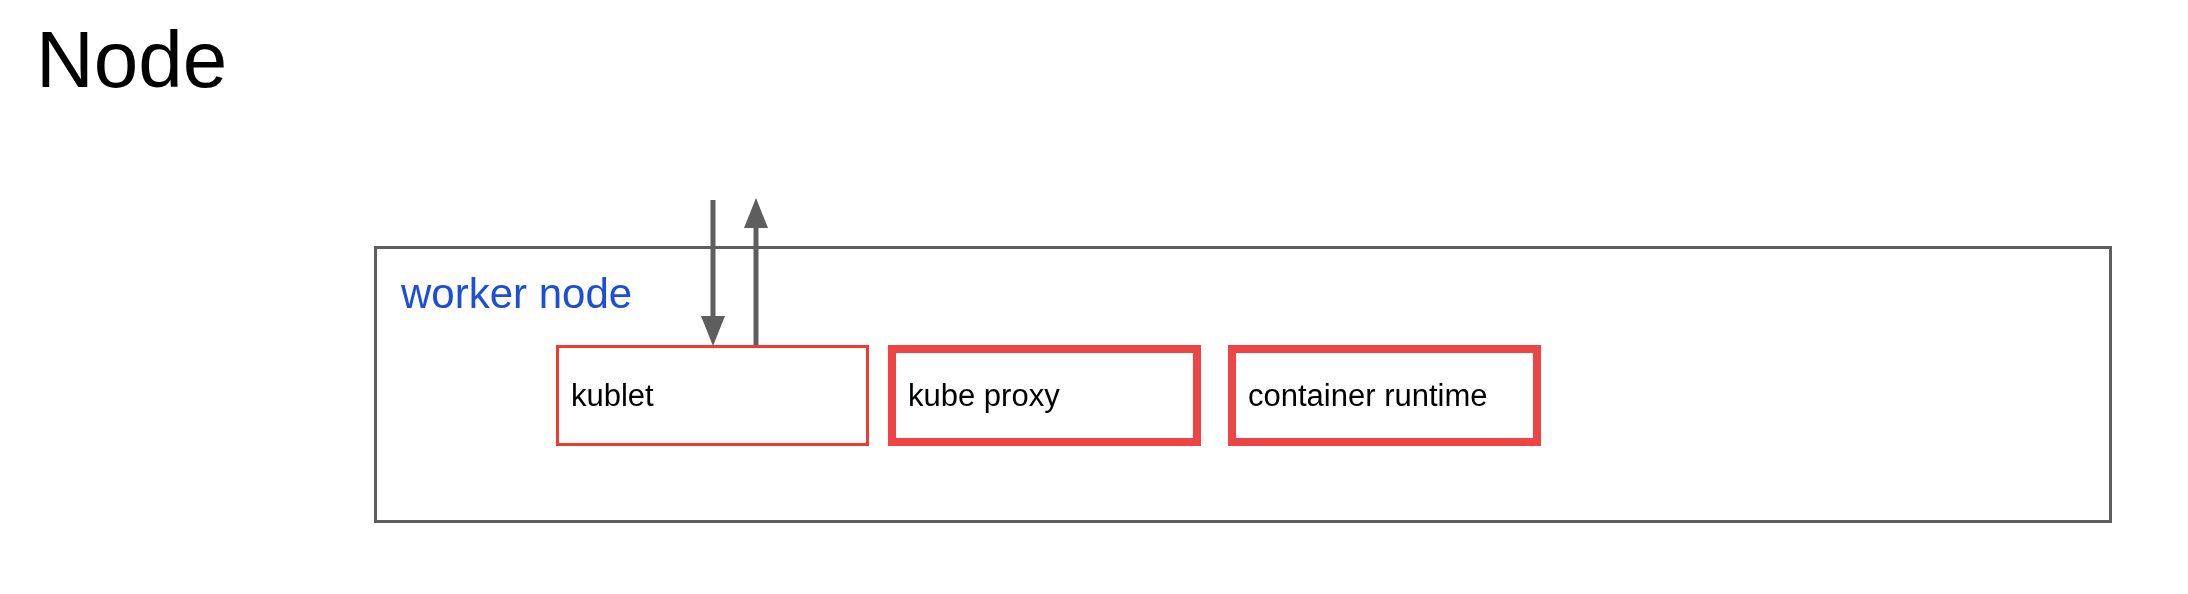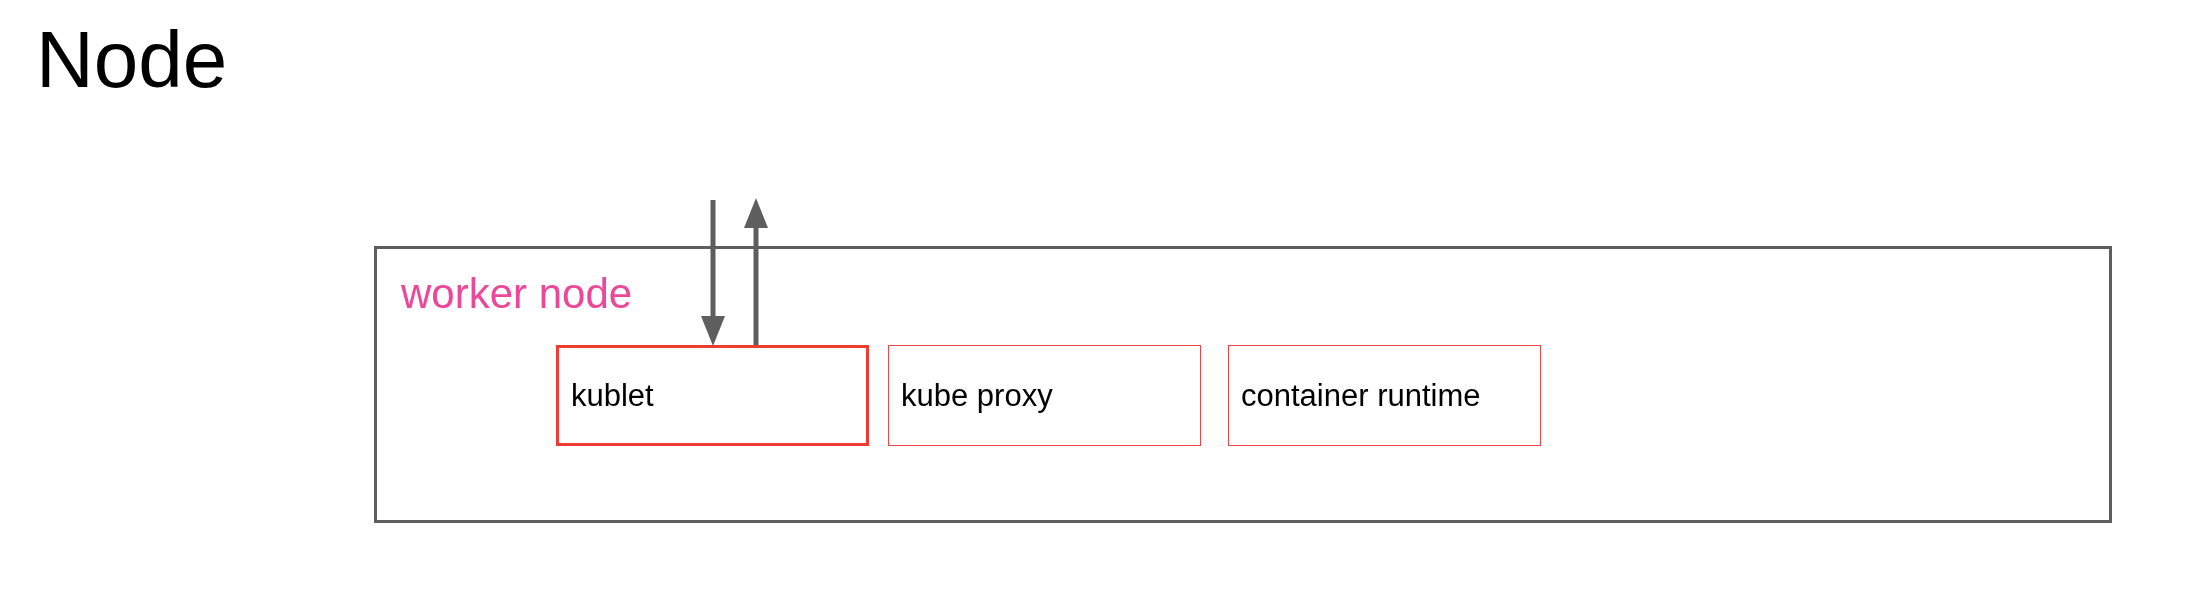--- a/index.html
+++ b/index.html
@@ -56,41 +56,41 @@
     border: 3px solid #5e5e5e;
     background: transparent;
   }
   .node-box-label {
     position: absolute;
     left: 24px;
     top: 24px;
     font-size: 42px;
     line-height: 1;
     font-weight: 400;
-    color: #ec4899;
+    color: #1d4ed8;
     white-space: nowrap;
   }
 
   
   .component {
     position: absolute;
     box-sizing: border-box;
     background: #ffffff;
     display: flex;
     align-items: center;
   }
   .component .component-label {
     font-size: 31px;
     line-height: 1;
     font-weight: 400;
     color: #000000;
     white-space: nowrap;
     padding-left: 12px;
   }
-  .component.gray  { border: 1px solid #ef4444; }
+  .component.gray  { border: 8px solid #ef4444; }
   .component.red   { border: 3px solid #ef3b30; }
 
   #comp-kublet {
     left: 556px; top: 345px; width: 313px; height: 101px;
   }
   #comp-kube-proxy {
     left: 888px; top: 345px; width: 313px; height: 101px;
   }
   #comp-container-runtime {
     left: 1228px; top: 345px; width: 313px; height: 101px;

